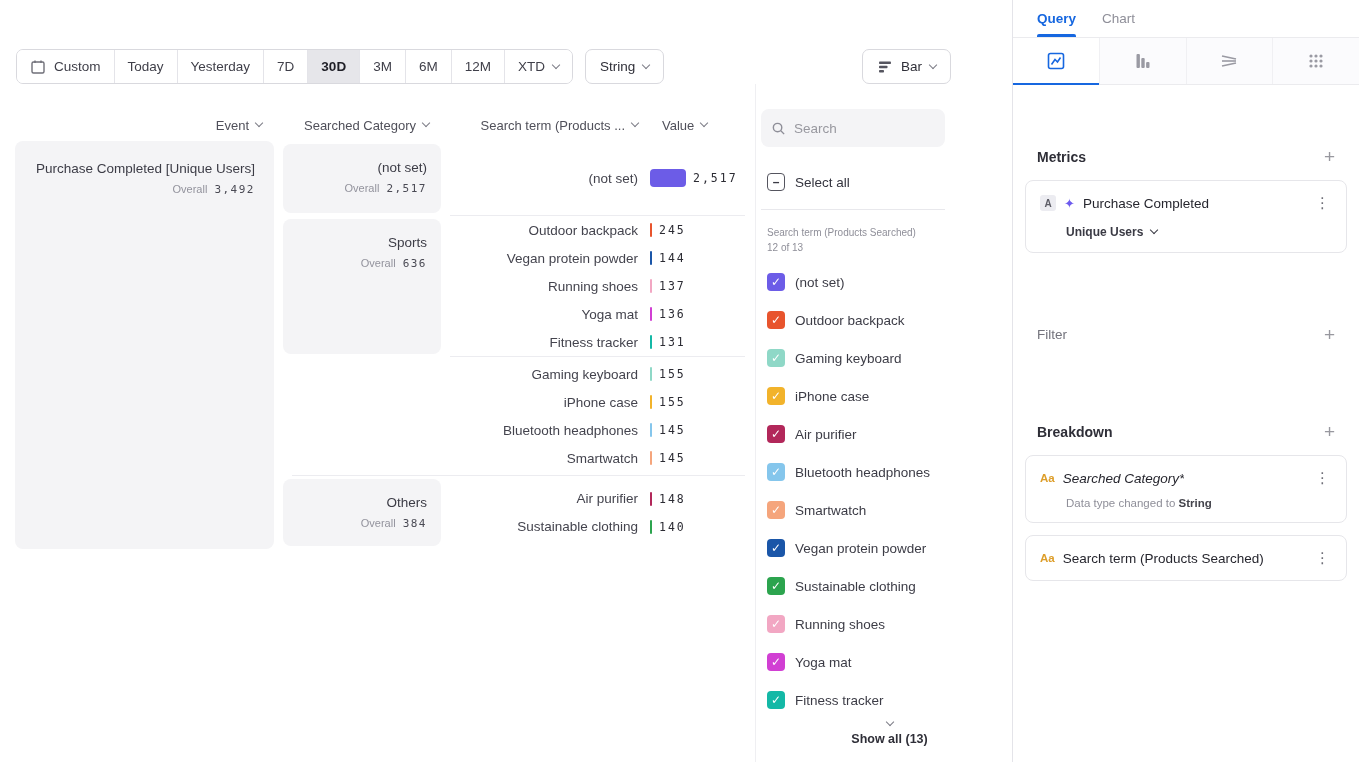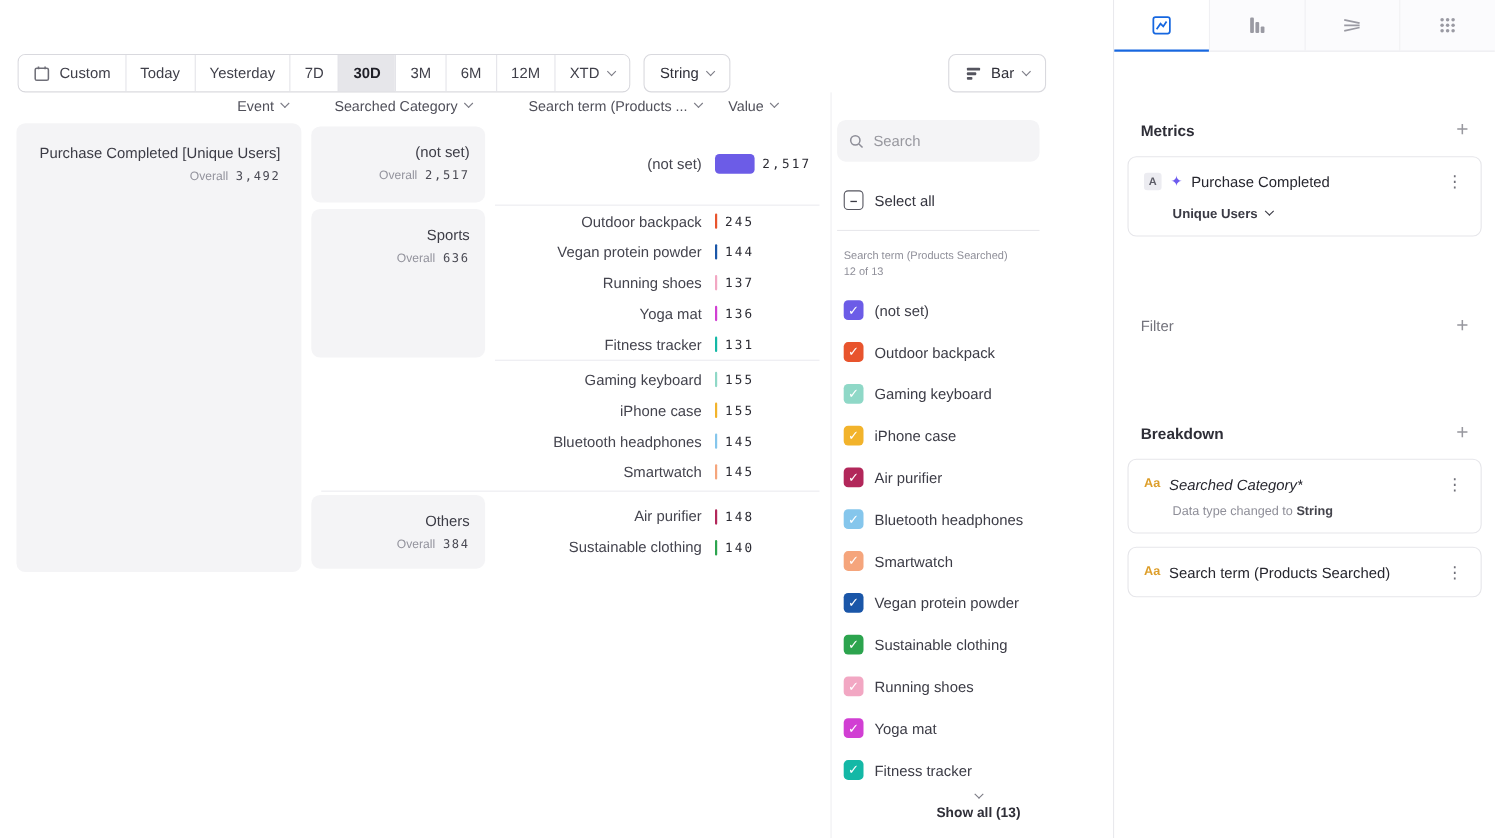--- a/index.html
+++ b/index.html
@@ -15,21 +15,21 @@
   .seg.selected{background:#e6e6ea;color:#1f1f27;font-weight:700;}
   .btn{display:flex;align-items:center;gap:8px;height:35px;padding:0 14px;border:1px solid #d9d9de;border-radius:7px;background:#fff;color:#2f2f38;cursor:pointer;white-space:nowrap;}
   .compare{margin-left:12px;}
   .bar-btn{margin-left:auto;}
   .chev{display:inline-block;width:6px;height:6px;border-right:1.6px solid #7c7c86;border-bottom:1.6px solid #7c7c86;transform:rotate(45deg);margin-top:-4px;flex:none;}
   .chev.dark{border-color:#3a3a44;}
   .icon-svg{flex:none;display:block;}
   
   .content{display:flex;flex:1;min-height:0;}
   .report{flex:1;min-width:0;padding:0 10px 0 15px;}
-  .report-headers{display:flex;align-items:center;height:24px;color:#50505a;font-size:13px;}
+  .report-headers{display:flex;align-items:center;margin-top:29px;height:24px;color:#50505a;font-size:13px;}
   .hcell{display:flex;align-items:center;gap:7px;}
   .h-event{width:259px;justify-content:flex-end;padding-right:12px;}
   .h-cat{width:158px;margin-left:9px;justify-content:flex-end;padding-right:12px;}
   .h-term{flex:1;margin-left:9px;justify-content:flex-end;}
   .h-value{width:95px;margin-left:12px;padding-left:12px;}
   .report-body{display:flex;align-items:stretch;margin-top:4px;}
   .card-bg{background:#f4f4f6;border-radius:8px;}
   .event-col{width:259px;display:flex;}
   .event-card{flex:1;padding:20px 19px;text-align:right;cursor:pointer;}
   .event-name{color:#3c3c46;}
@@ -408,20 +408,28 @@
           </div>
         <div class="show-all">
           <span class="chev"></span>
           <span>Show all (13)</span>
         </div>
       </div>
     </div>
   </div>
 
   <aside class="sidebar">
+    <div class="tabs">
+      <div class="tab active">
+          <span>Query</span>
+        </div>
+      <div class="tab">
+          <span>Chart</span>
+        </div>
+    </div>
 
     <div class="icon-tabs">
       <div class="icon-tab active">
         <svg class="icon-svg" width="20" height="20" viewBox="0 0 20 20" fill="none" stroke="currentColor" stroke-width="1.6">
             <rect x="2.5" y="2.5" width="15" height="15" rx="2"></rect>
             <polyline points="5.5,13.5 9,8.5 11.5,11 14.5,6.5"></polyline>
           </svg>
       </div>
       <div class="icon-tab">
         <svg class="icon-svg" width="20" height="20" viewBox="0 0 20 20" fill="currentColor">

